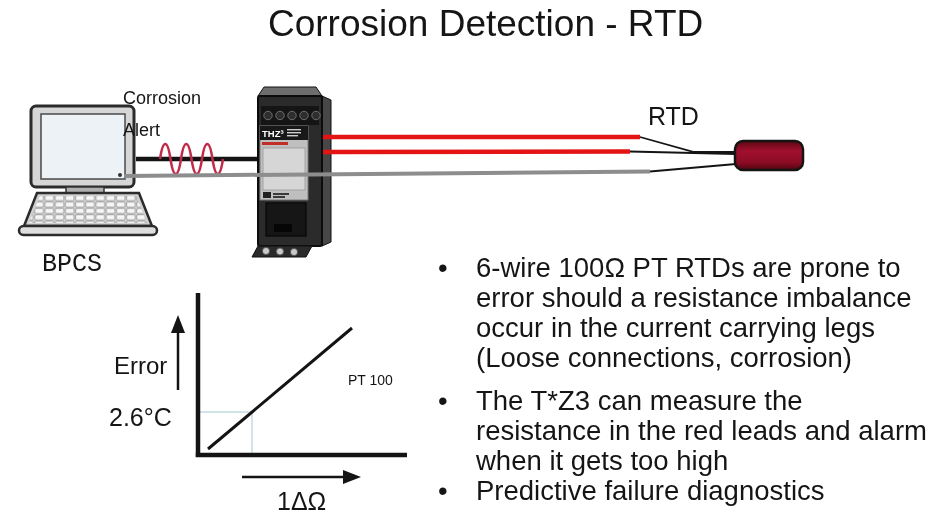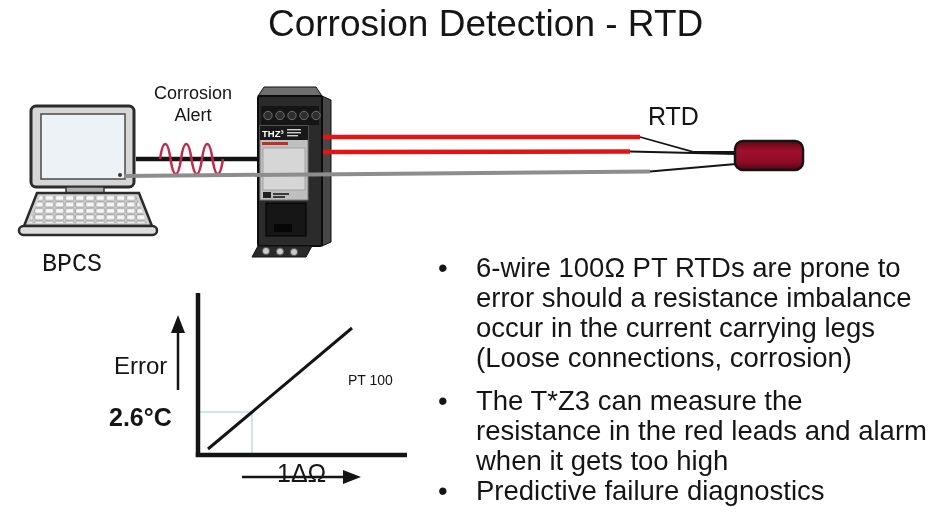--- a/index.html
+++ b/index.html
@@ -5,27 +5,27 @@
   html,body { margin:0; padding:0; }
   body {
     width:930px; height:528px; position:relative; overflow:hidden;
     background:#ffffff;
     font-family:"Liberation Sans", sans-serif;
     color:#151515;
   }
   .abs { position:absolute; }
   .preline { white-space:pre-line; }
   #page-title { left:268px; top:3px; font-size:37px; }
-  #alert-label { left:123px; top:82px; width:140px; text-align:center; font-size:18px; line-height:22px; }
+  #alert-label { left:123px; top:82px; width:140px; text-align:left; font-size:18px; line-height:32px; }
   #bpcs-label { left:42px; top:250px; font-size:25px;font-family:Liberation Mono, monospace; }
   #rtd-label { left:648px; top:102px; font-size:25px; }
   #error-label { left:114px; top:352px; font-size:24px; }
-  #threshold-label { left:109px; top:403px; font-size:25px;font-weight:bold; }
+  #threshold-label { left:109px; top:403px; font-size:25px; }
   #pt100-label { left:315px; top:372px; font-size:14px;margin-left:33px; }
-  #xaxis-label { left:277px; top:459px; font-size:25px; }
+  #xaxis-label { left:277px; top:487px; font-size:25px; }
   #diagram-svg { left:0; top:0; }
   #bullet-list { left:438px; top:253px; width:492px; }
   .bullet-item { display:flex; align-items:flex-start; }
   .bullet-item.gap { margin-bottom:13px; }
   .bullet-marker { width:38px; flex:0 0 38px; font-size:27.5px; line-height:30px; }
   .bullet-text { flex:1; font-size:27.5px; line-height:30px; white-space:pre-line; }
 </style>
 </head>
 <body>
 

